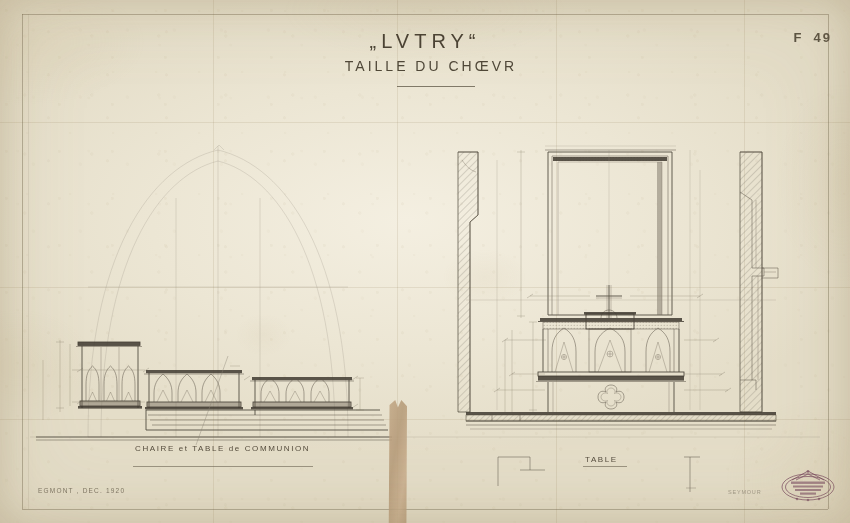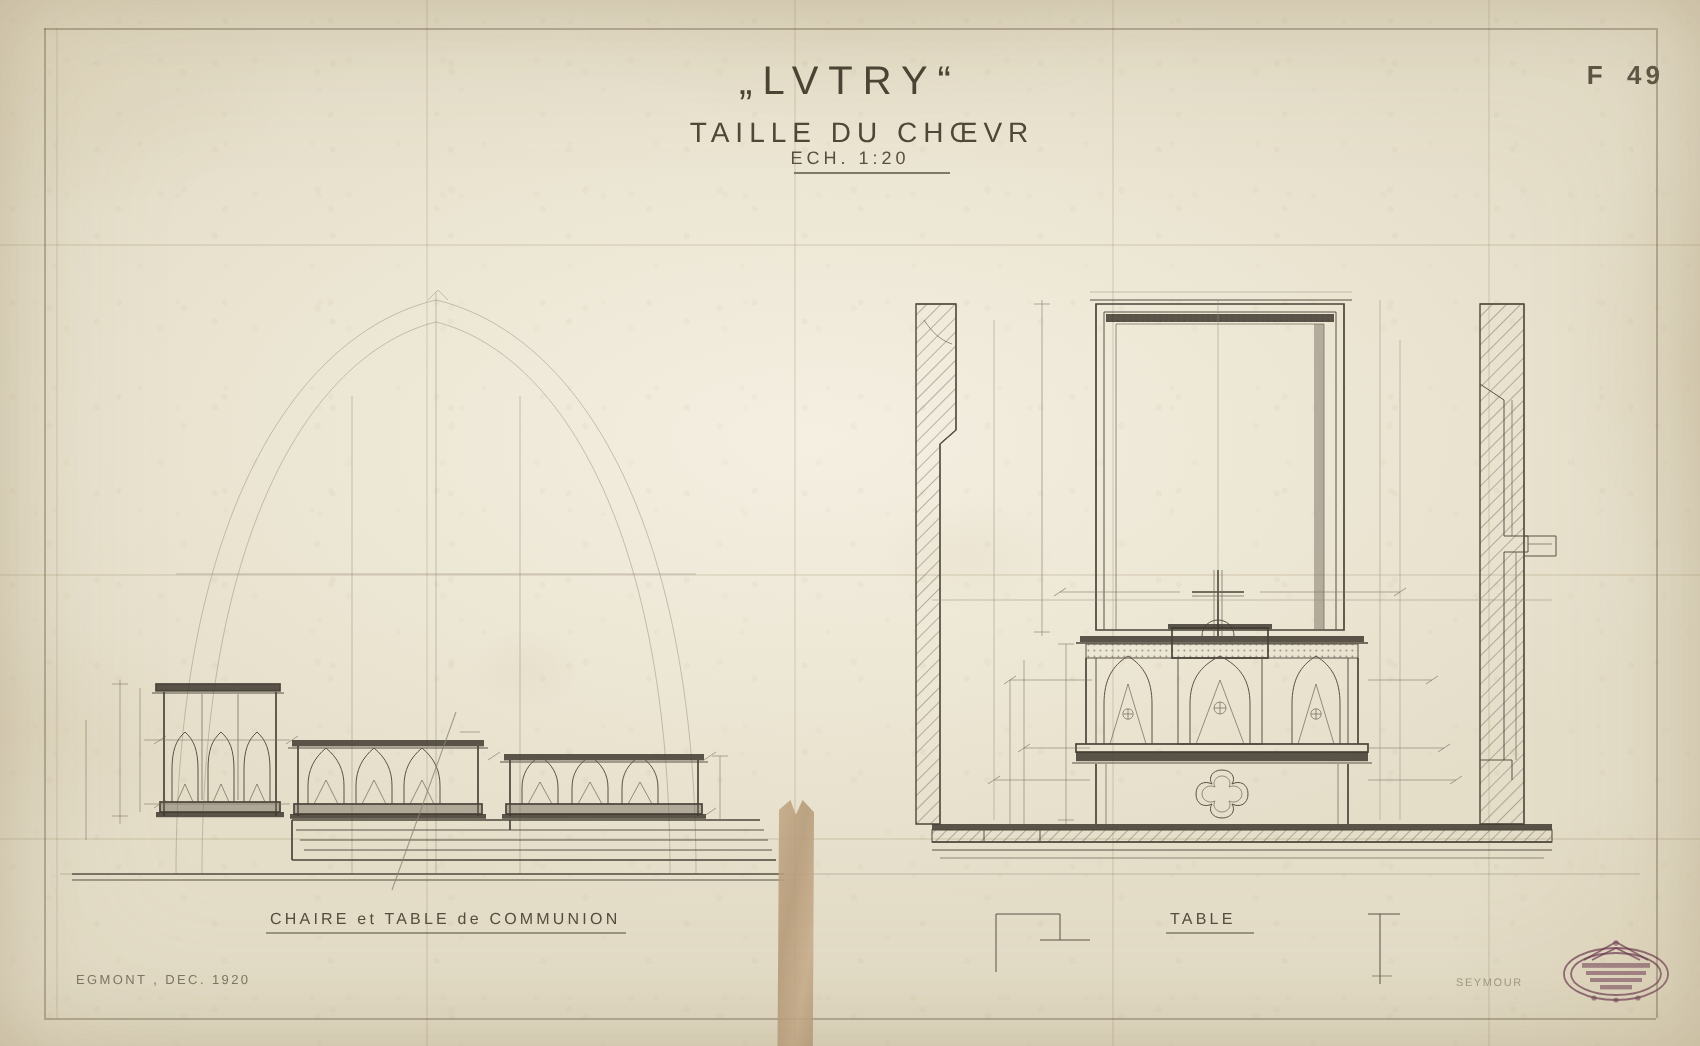--- a/index.html
+++ b/index.html
@@ -61,21 +61,21 @@
   #title-main{left:0;right:0;top:30px;text-align:center;
     font-size:20px;letter-spacing:5px;font-weight:400;
     color:#4a4234;}
   #title-sub{left:0;right:0;top:58px;text-align:center;
     font-size:14px;letter-spacing:3px;color:#4f4738;padding-left:12px;}
   #title-scale{left:0;right:0;top:74px;text-align:center;
     font-size:9px;letter-spacing:2px;color:#585040;}
   #scale-underline{position:absolute;left:397px;top:86px;width:78px;height:1px;
     background:#5c5444;opacity:.75;}
   #folio{right:18px;top:30px;font-size:13px;letter-spacing:2px;color:#5a5242;font-weight:bold;}
-  #caption-left{left:135px;top:455px;font-size:8px;letter-spacing:1.6px;color:#554d3e;}
+  #caption-left{left:135px;top:444px;font-size:8px;letter-spacing:1.6px;color:#554d3e;}
   #caption-left-rule{position:absolute;left:133px;top:466px;width:180px;height:1px;
     background:#6a6252;opacity:.6;}
   #caption-right{left:585px;top:455px;font-size:8px;letter-spacing:1.6px;color:#554d3e;}
   #caption-right-rule{position:absolute;left:583px;top:466px;width:44px;height:1px;
     background:#6a6252;opacity:.6;}
   #signature{left:38px;top:487px;font-size:6.5px;letter-spacing:1.2px;color:#6b6352;opacity:.85;}
   #signature-right{left:728px;top:489px;font-size:5.5px;letter-spacing:.8px;color:#766e5c;opacity:.6;}
 
   
   #tape{position:absolute;left:388px;top:400px;width:19px;height:123px;
@@ -398,21 +398,20 @@
       <line class="ink-hair" x1="686" y1="488" x2="696" y2="488"></line>
     </g>
 
     <line class="pencil-faint" x1="30" y1="437" x2="820" y2="437" opacity=".35"></line>
   </svg>
 
   <div class="lettering" id="title-main">„LVTRY“</div>
 
   <div class="lettering" id="title-sub">TAILLE DU CHŒVR</div>
 
-  <div class="lettering" id="title-scale">ECH. 1:20</div>
   <div id="scale-underline"></div>
 
   <div class="lettering" id="folio">F  49</div>
 
   <div class="lettering" id="caption-left">CHAIRE et TABLE de COMMUNION</div>
   <div id="caption-left-rule"></div>
 
   <div class="lettering" id="caption-right">TABLE</div>
   <div id="caption-right-rule"></div>
 

